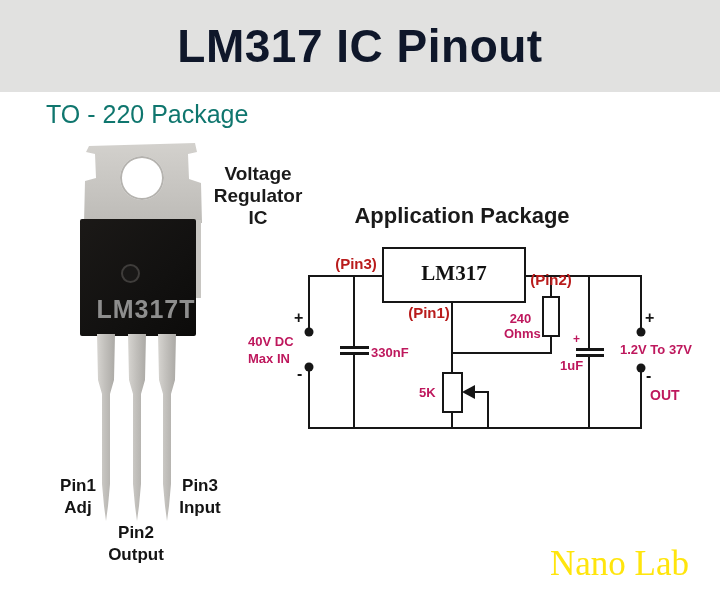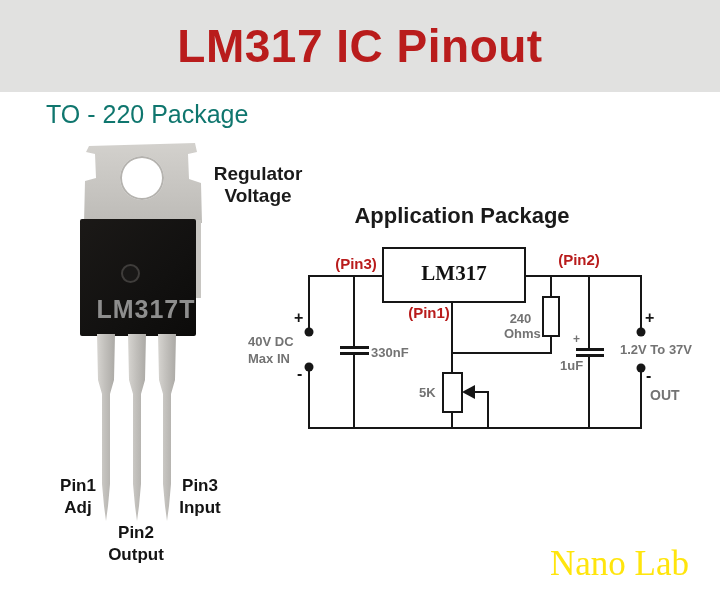--- a/index.html
+++ b/index.html
@@ -9,21 +9,21 @@
     font-family:"Liberation Sans", sans-serif;
     color:#111;
   }
   .abs{position:absolute;}
   
   .banner{
     left:0;top:0;width:720px;height:92px;background:#e1e1e0;
     display:flex;align-items:center;justify-content:center;
   }
   .banner h1{
-    margin:0;font-size:46px;font-weight:bold;letter-spacing:0.5px;color:#b91c1c;
+    margin:0;font-size:46px;font-weight:bold;letter-spacing:0.5px;color:#0f172a;
   }
   
   .pkg-title{left:46px;top:100px;font-size:25px;font-weight:400;color:#0f766e;}
   .vreg-note{left:203px;top:163px;width:110px;text-align:center;
     font-size:19px;font-weight:bold;line-height:22px;color:#1a1a1a;}
   .app-title{left:352px;top:203px;width:220px;text-align:center;
     font-size:22px;font-weight:bold;color:#1a1a1a;}
   
   .tab{
     left:84px;top:143px;width:118px;height:80px;
@@ -54,21 +54,21 @@
     clip-path:polygon(1px 0px,19px 0px,18px 46px,14px 60px,14px 150px,12px 172px,
                       10px 187px,8px 172px,6px 150px,6px 60px,2px 46px);
   }
   .leg1{left:96px;} .leg2{left:127px;} .leg3{left:157px;}
   
   .pin-label{width:64px;text-align:center;font-size:17px;font-weight:bold;line-height:22px;color:#141414;}
   .pin1-label{left:46px;top:475px;}
   .pin3-label{left:168px;top:475px;}
   .pin2-label{left:104px;top:522px;}
   
-  .clabel{font-size:13px;font-weight:bold;color:#737373;white-space:nowrap;}
+  .clabel{font-size:13px;font-weight:bold;color:#be185d;white-space:nowrap;}
   .pinref{font-size:15px;font-weight:bold;color:#b91c1c;width:54px;text-align:center;}
   .ic-label{left:383px;top:261px;width:142px;text-align:center;
     font-size:21px;font-weight:bold;color:#111;font-family:Liberation Serif, serif;}
   .sign{font-size:16px;font-weight:bold;color:#161616;}
   
   .watermark{
     left:550px;top:544px;font-family:"Liberation Serif", serif;
     font-size:35px;font-weight:400;
   }
   svg line,svg rect,svg polyline{shape-rendering:crispEdges;}
@@ -88,22 +88,23 @@
 <div class="abs tab-strip"></div>
 <div class="abs chip-body">
   <div class="chip-logo"></div>
   <div class="chip-marking">LM317T</div>
 </div>
 <div class="abs leg leg1"></div>
 <div class="abs leg leg2"></div>
 <div class="abs leg leg3"></div>
 
 <div class="abs vreg-note">
+  <div>Voltage</div>
   <div>Regulator</div>
-  <div>Voltage</div>
+  <div>IC</div>
 </div>
 
 <div class="abs pin-label pin1-label">
   <div>Pin1</div>
   <div>Adj</div>
 </div>
 <div class="abs pin-label pin3-label">
   <div>Pin3</div>
   <div>Input</div>
 </div>
@@ -166,21 +167,21 @@
   <g fill="#161616">
     <circle cx="69" cy="92" r="4.5"></circle>
     <circle cx="69" cy="127" r="4.5"></circle>
     <circle cx="401" cy="92" r="4.5"></circle>
     <circle cx="401" cy="128" r="4.5"></circle>
   </g>
 </svg>
 
 <div class="abs ic-label">LM317</div>
 <div class="abs pinref" style="left:329px;top:255px;">(Pin3)</div>
-<div class="abs pinref" style="left:524px;top:251px;margin-left:28px;">(Pin2)</div>
+<div class="abs pinref" style="left:524px;top:271px;">(Pin2)</div>
 <div class="abs pinref" style="left:402px;top:304px;">(Pin1)</div>
 
 <div class="abs clabel" style="left:371px;top:345px;">330nF</div>
 <div class="abs clabel" style="left:504px;top:311px;width:33px;text-align:center;">240</div>
 <div class="abs clabel" style="left:504px;top:326px;width:33px;text-align:center;">Ohms</div>
 <div class="abs clabel" style="left:419px;top:385px;">5K</div>
 <div class="abs clabel" style="left:573px;top:332px;font-size:12px;">+</div>
 <div class="abs clabel" style="left:560px;top:358px;">1uF</div>
 
 <div class="abs sign" style="left:294px;top:309px;">+</div>

